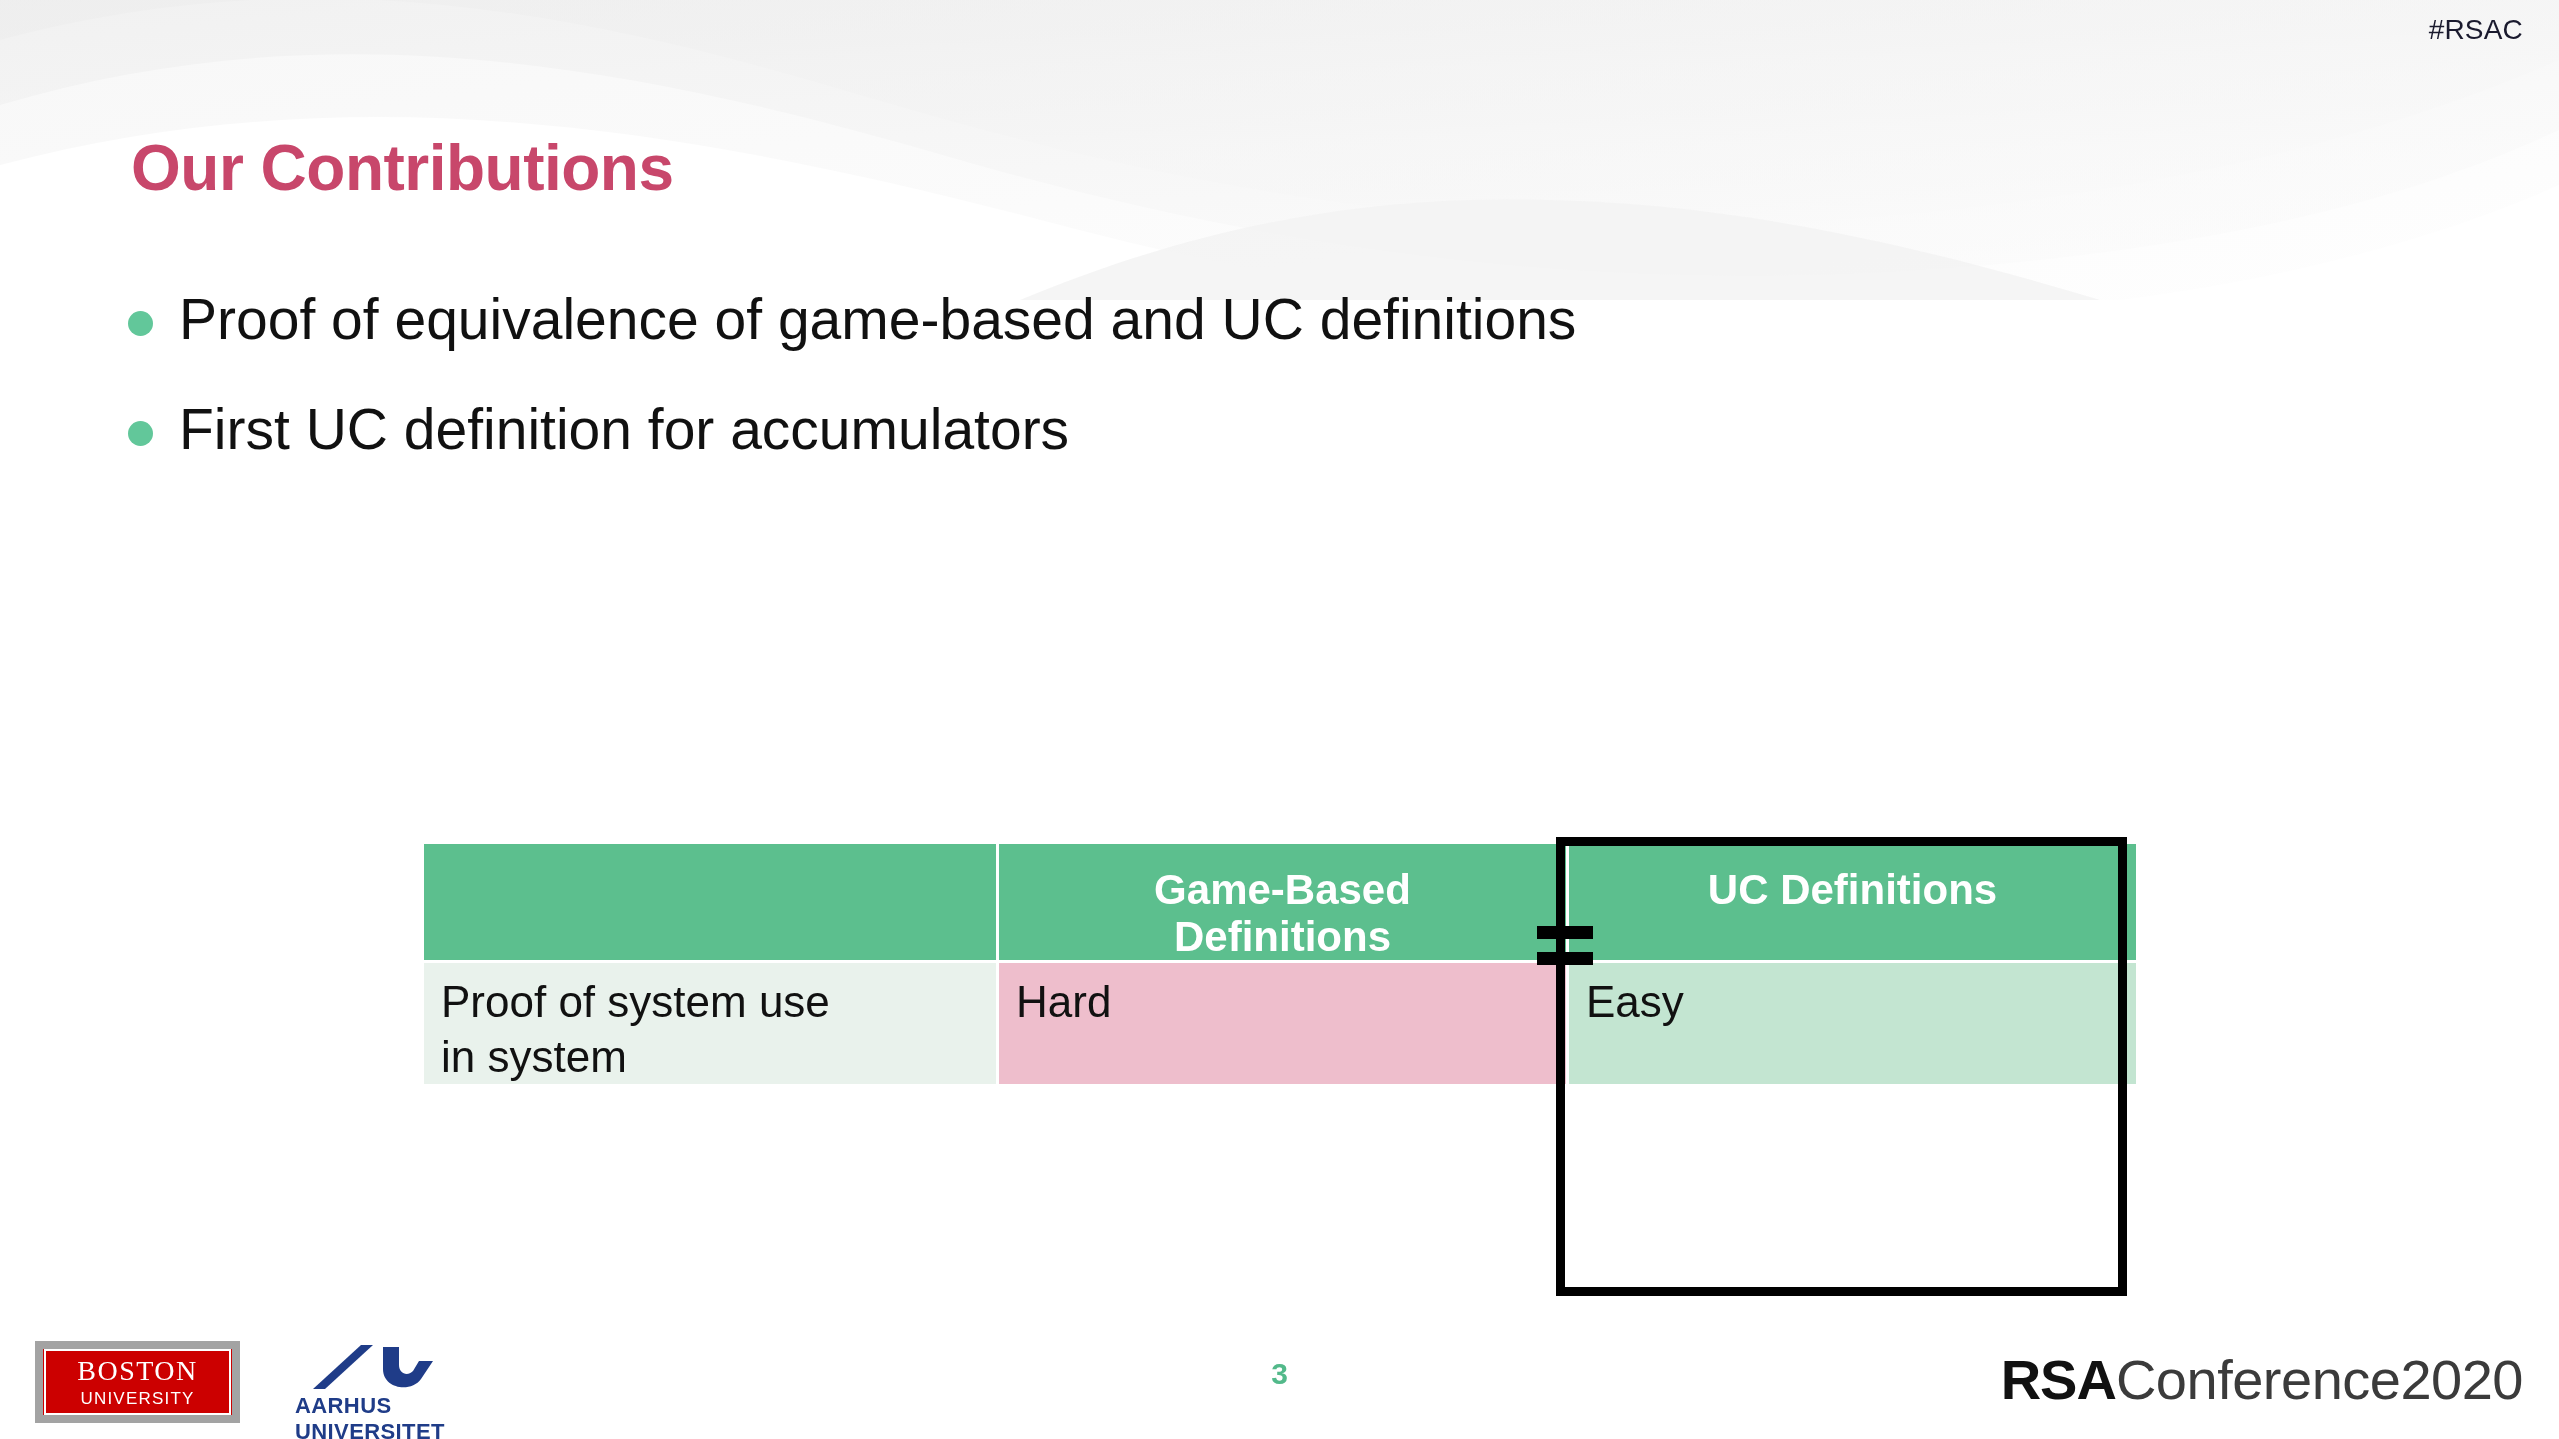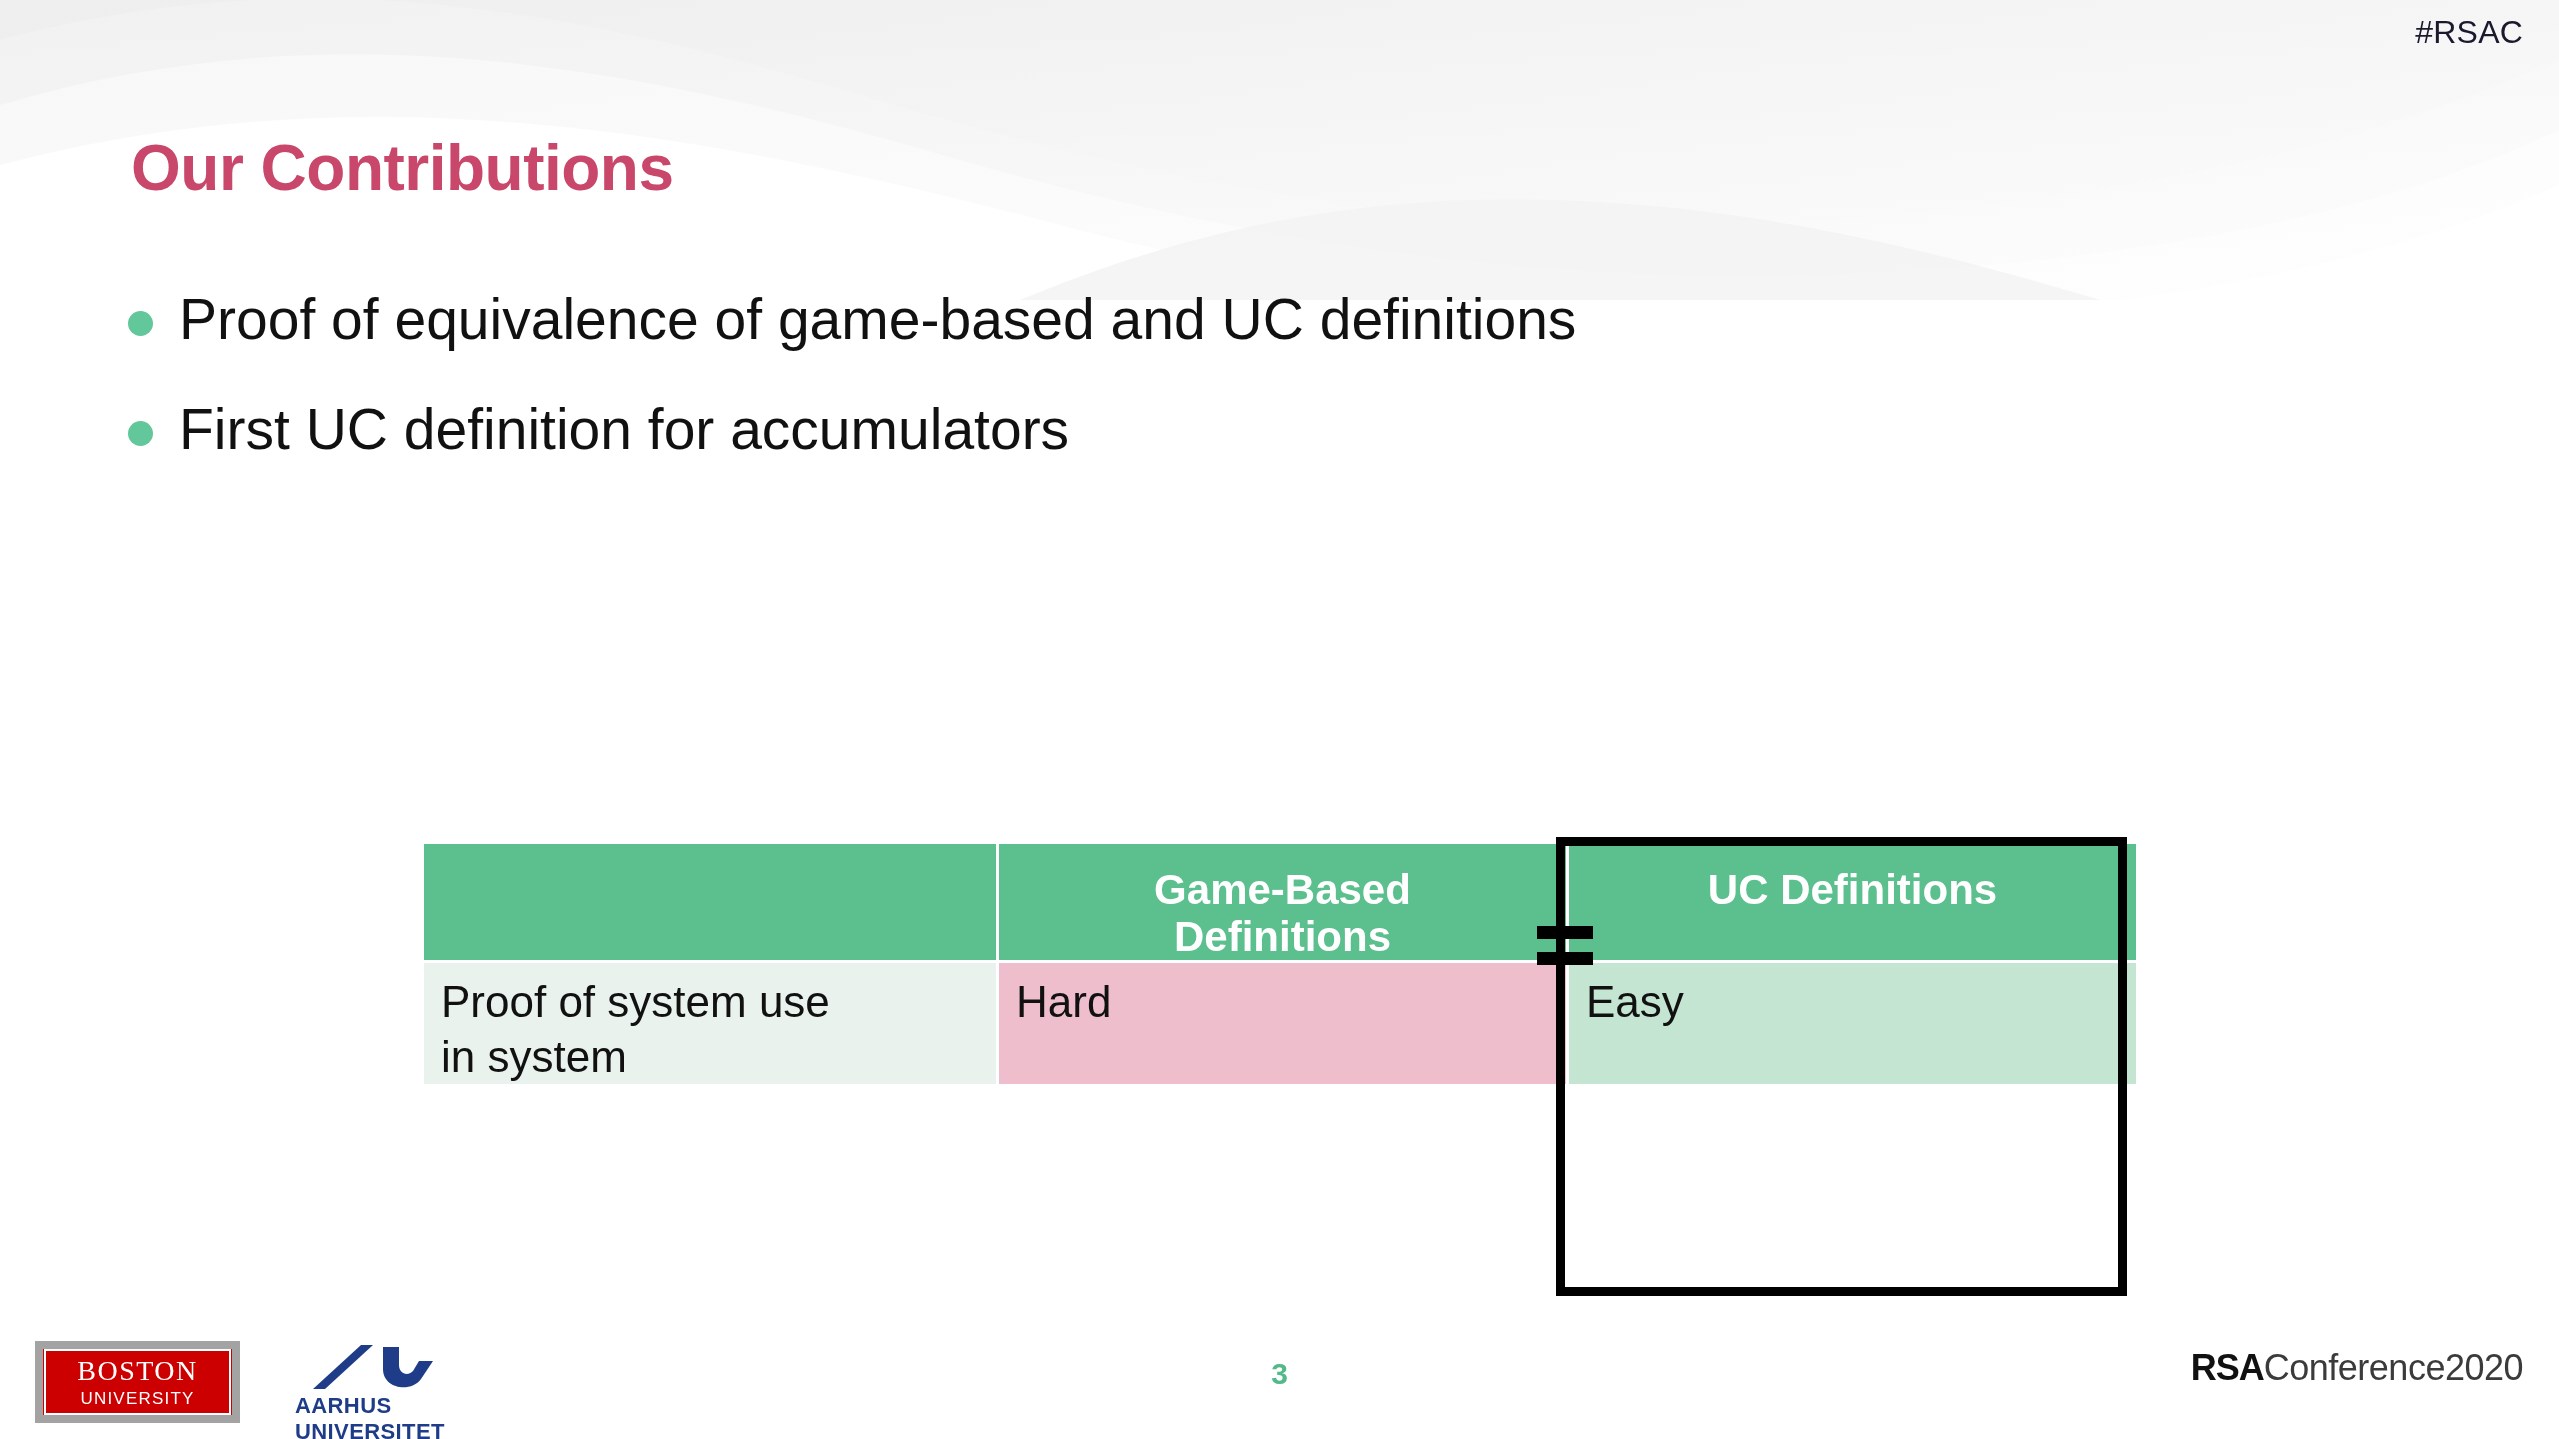--- a/index.html
+++ b/index.html
@@ -13,21 +13,21 @@
 
   
   #wave-decoration{
     position:absolute;left:0;top:0;width:2559px;height:300px;
     pointer-events:none;
   }
 
   
   #rsac-hashtag{
     position:absolute;right:36px;top:14px;
-    font-size:32px;
+    font-size:28px;
     font-weight:400;
     color:#1a1a2e;
     letter-spacing:.2px;
     font-family:"Liberation Sans", sans-serif;
   }
 
   
   #slide-title{
     position:absolute;left:131px;top:88px;
     font-size:64px;
@@ -171,21 +171,21 @@
     font-family:"Liberation Sans", sans-serif;
   }
   #page-number{
     position:absolute;left:0;right:0;top:38px;
     text-align:center;
     color:#52b98a;font-size:30px;font-weight:bold;
     font-family:"Liberation Sans", sans-serif;
   }
   #rsa-conference-logo{
     position:absolute;right:36px;top:28px;
-    font-size:36px;
+    font-size:56px;
     white-space:nowrap;
     font-family:"Liberation Sans", sans-serif;
   }
   #rsa-conference-logo .rsa{
     font-weight:bold;color:#111111;letter-spacing:-1px;
   }
   #rsa-conference-logo .conf{
     font-weight:300;color:#3b3b3b;letter-spacing:-0.5px;
   }
 </style>

